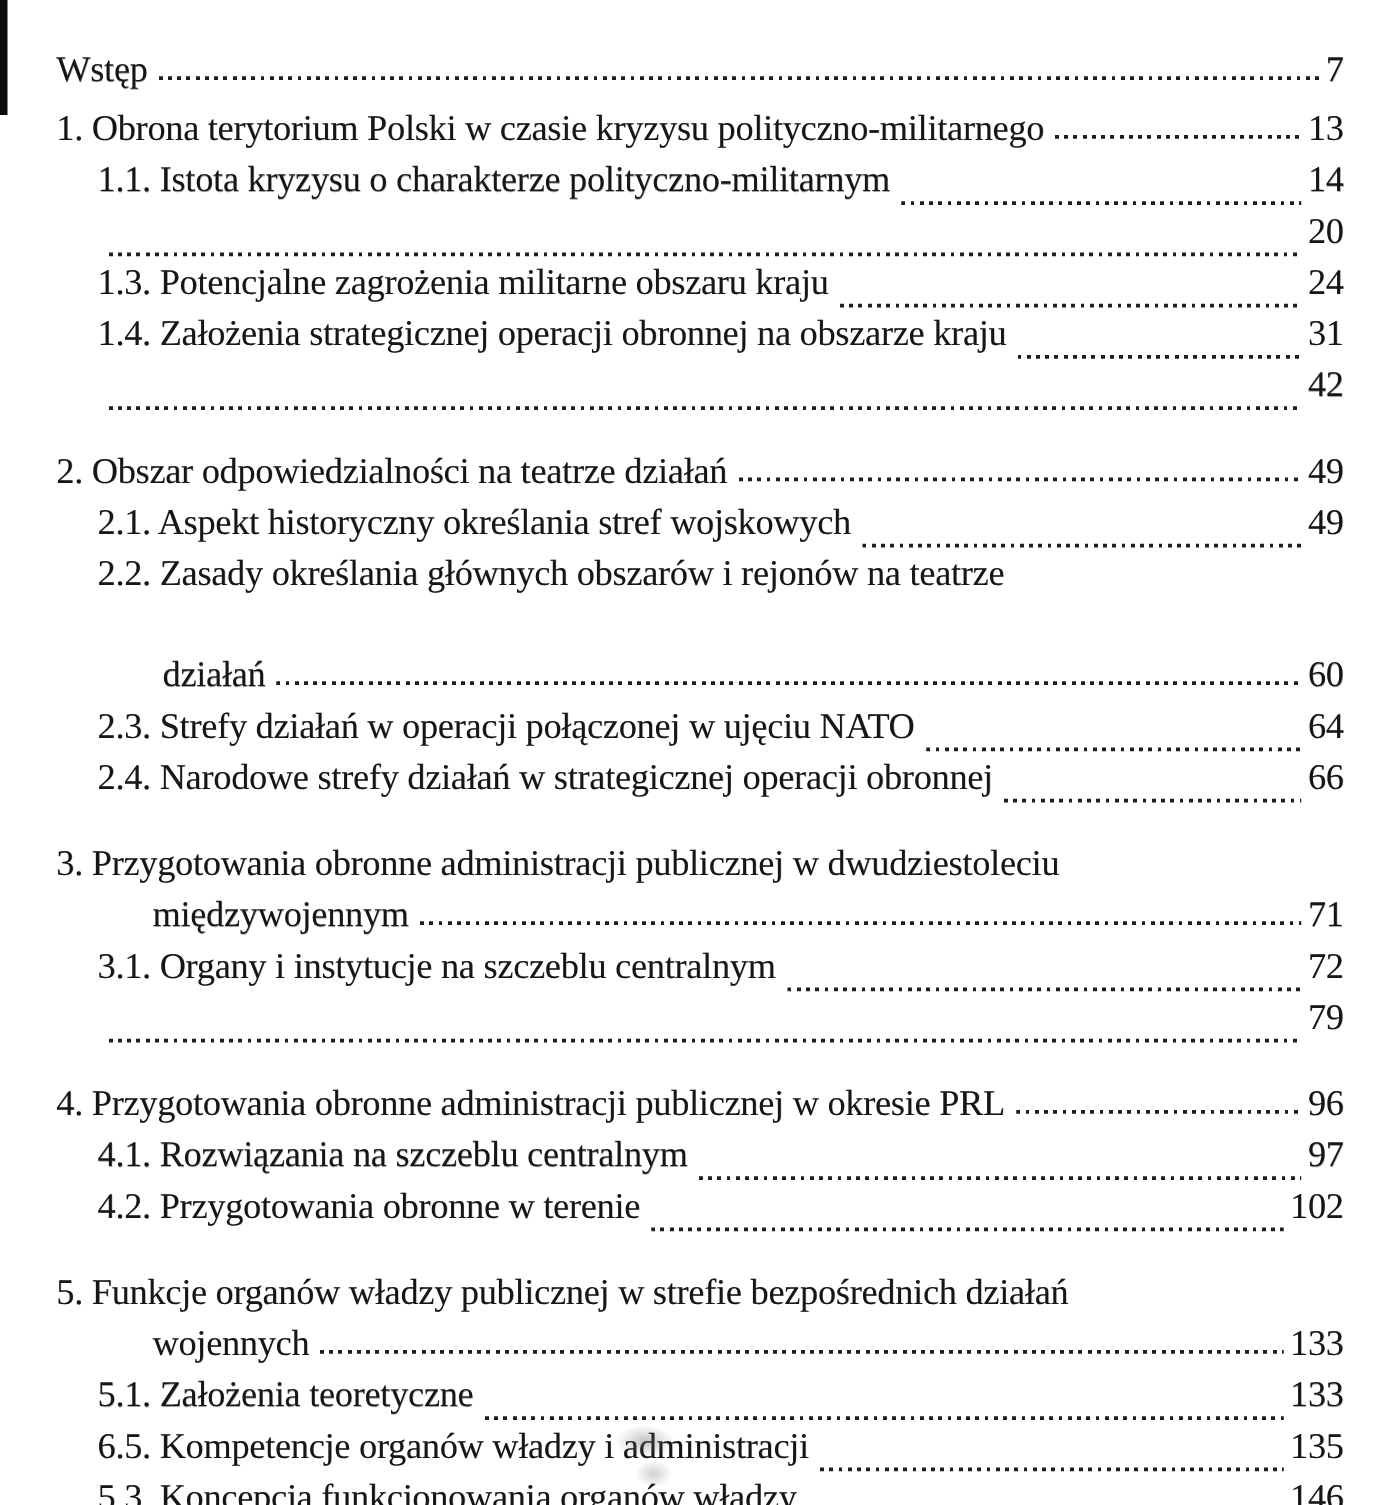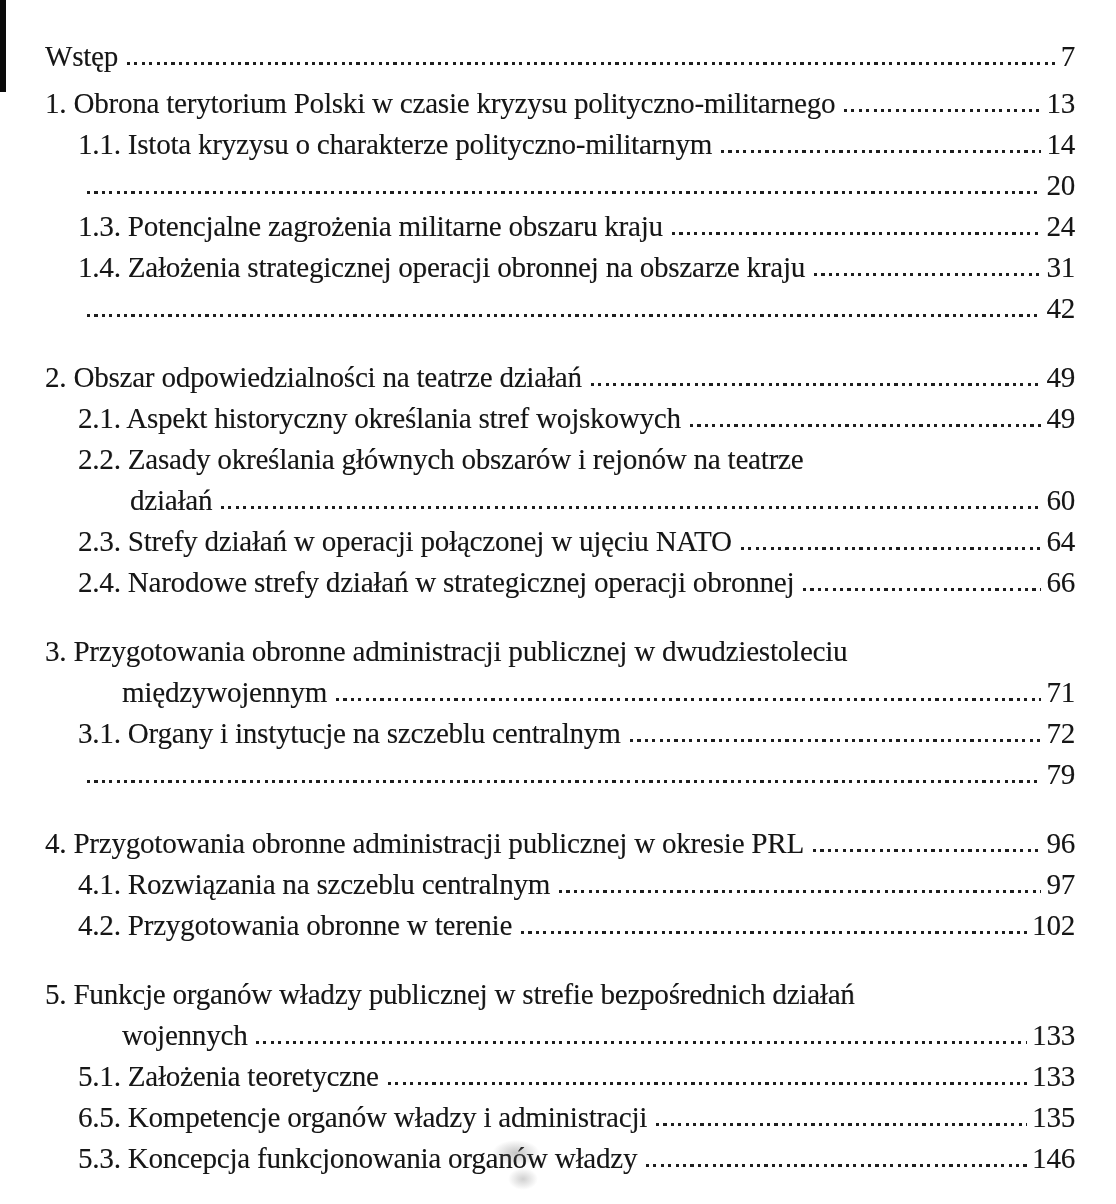--- a/index.html
+++ b/index.html
@@ -20,23 +20,23 @@
   }
   .row {
     display: flex;
     align-items: baseline;
     font-size: 29px;
     line-height: 41px;
     white-space: nowrap;
     letter-spacing: -0.2px;
     text-shadow: 0.3px 0.3px 0 rgba(0,0,0,0.35);
   }
-  .lvl1 { padding-left: 33px; }     
+  .lvl1 { padding-left: 33px; align-items: flex-end; }     
   .cont0 { padding-left: 77px; }    
-  .cont1 { padding-left: 85px; }    
+  .cont1 { padding-left: 85px; margin-top: 40px; }    
   .gap { margin-top: 28px; }        
   .gap-sm { margin-top: 6px; }      
   .lbl { flex: 0 0 auto; }
   .leader {
     flex: 1 1 auto;
     height: 3.4px;
     margin: 0 5px 0 9px;
     background-image: repeating-linear-gradient(
       to right,
       #1e1e1e 0px, #1e1e1e 3.1px,

